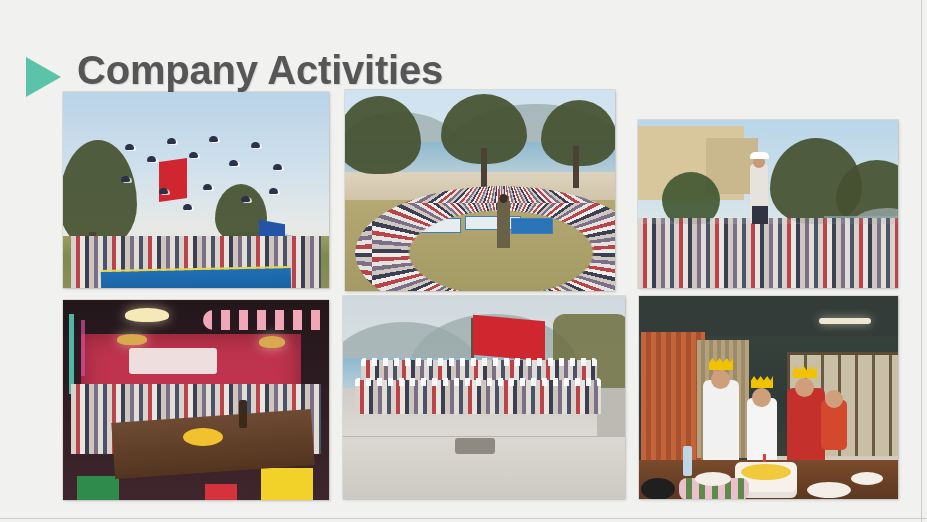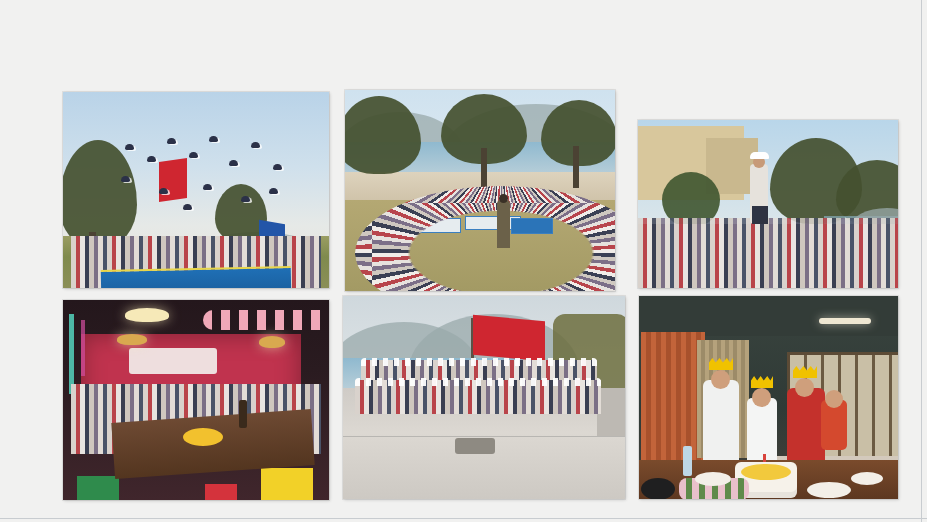--- a/index.html
+++ b/index.html
@@ -293,20 +293,24 @@
   .p6 .pot { left:2px; top:182px; width:34px; height:22px; background:#1f1f20; border-radius:50%; }
   .p6 .flowers { left:40px; top:182px; width:70px; height:22px;
     background: repeating-linear-gradient(90deg,#e9c0cb 0 7px,#5f8a4a 7px 13px); border-radius:8px; }
   .p6 .water { left:44px; top:150px; width:9px; height:30px; background:#bdd7e6; border-radius:2px; }
 </style>
 </head>
 <body>
 
 <div id="slide">
 
+  <div class="title-row">
+    <div class="bullet-triangle"></div>
+    <div class="slide-title">Company Activities</div>
+  </div>
 
   <div class="photo p1" style="left:63px; top:92px; width:266px; height:196px;" title="Large group of employees outdoors at dusk throwing caps into the air, tree at left, red flag and blue company banner in front, hazy lake and mountains behind">
     <div class="scene">
       <div class="layer sky-dusk"></div>
       <div class="layer water lake"></div>
       <div class="layer ridge hills"></div>
       <div class="layer tree-dark tree1"></div>
       <div class="layer trunk tree1trunk"></div>
       <div class="layer tree-dark tree2"></div>
       <div class="layer ground-grass field"></div>

